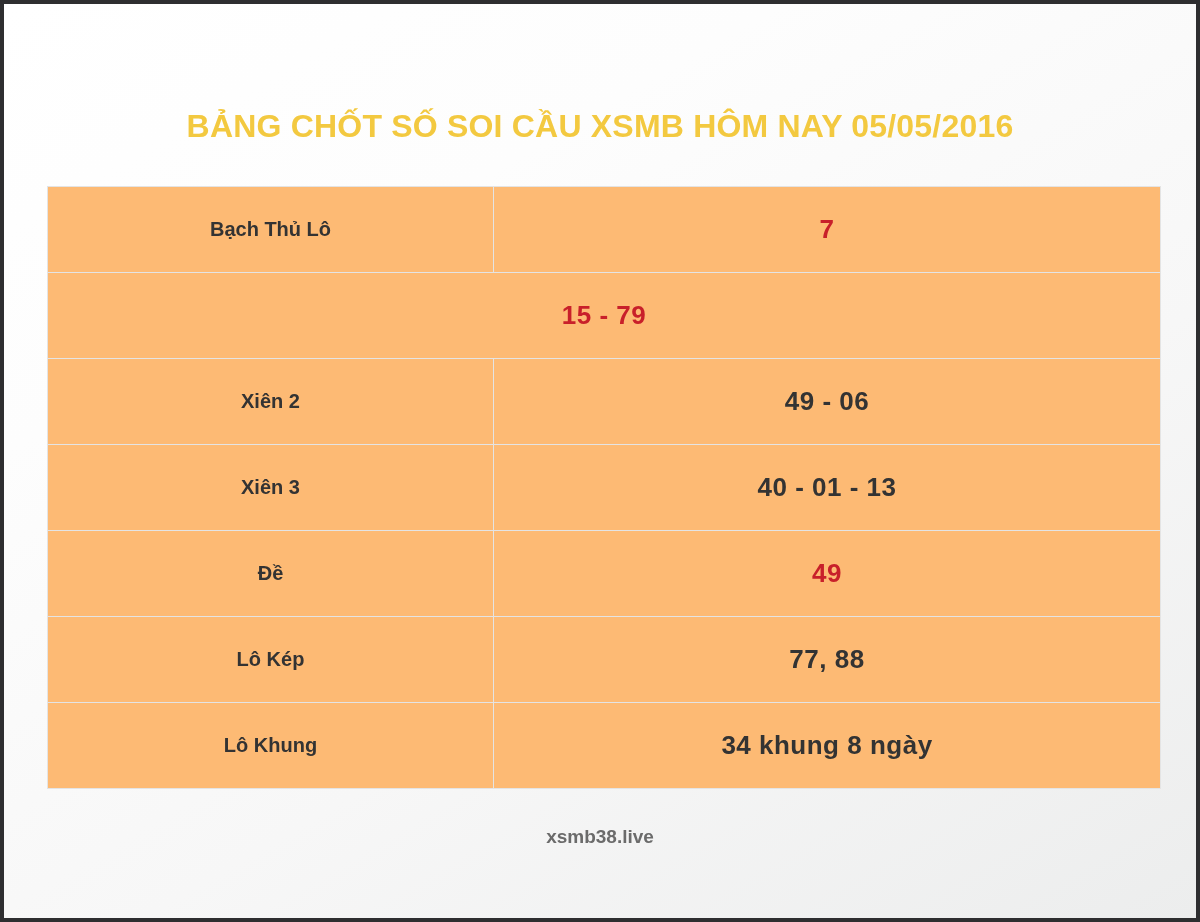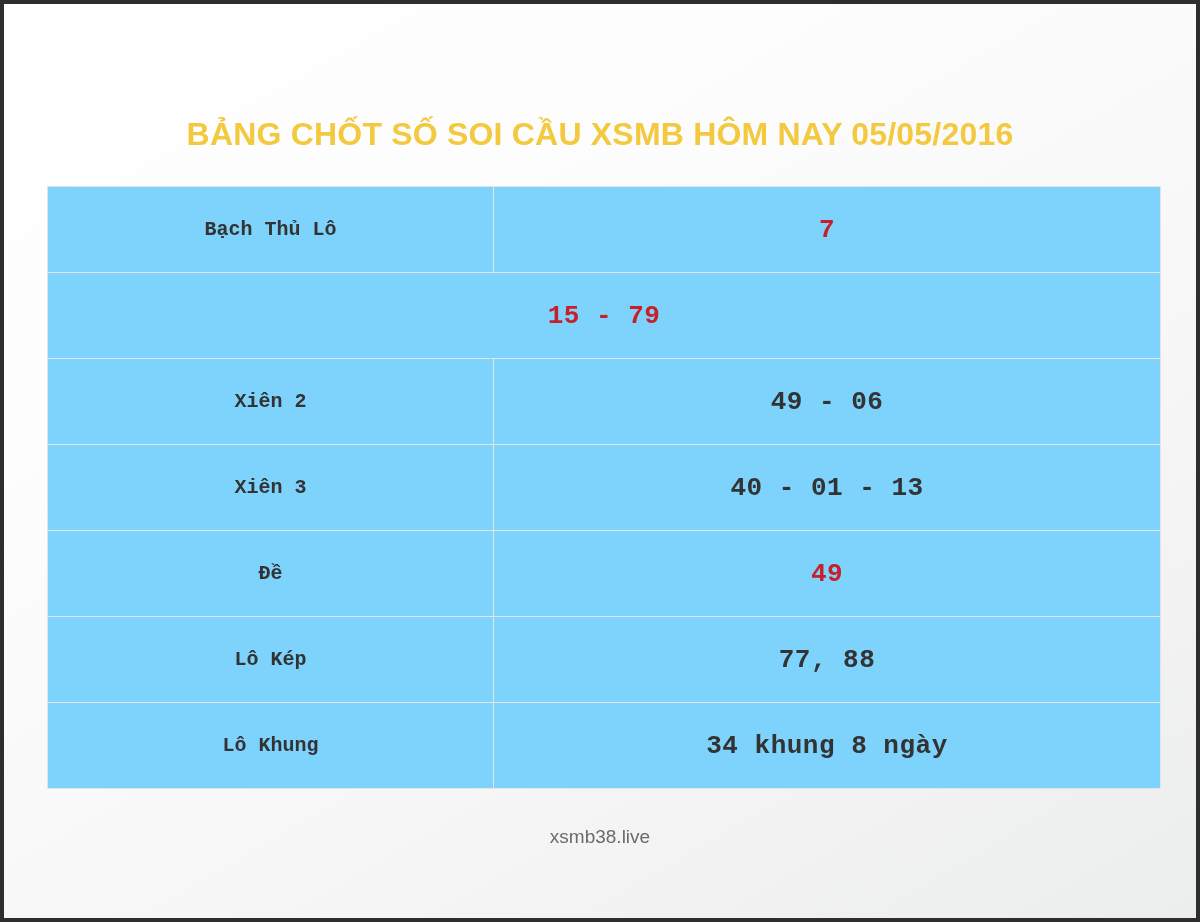--- a/index.html
+++ b/index.html
@@ -24,21 +24,21 @@
     background: linear-gradient(150deg, #ffffff 0%, #fdfdfd 28%, #f7f7f7 62%, #eceded 100%);
     display: flex;
     flex-direction: column;
     align-items: center;
   }
 
   .title {
     margin: 0;
     padding: 0;
     position: absolute;
-    top: 112px;
+    top: 104px;
     left: 0;
     right: 0;
     text-align: center;
     font-size: 32px;
     font-weight: bold;
     letter-spacing: 0.2px;
     color: #f3c940;
     white-space: nowrap;
   }
 
@@ -60,22 +60,21 @@
     box-sizing: border-box;
     height: 86px;
   }
 
   .cell {
     display: flex;
     align-items: center;
     justify-content: center;
     box-sizing: border-box;
     height: 100%;
-    background: #7dd3fc;
-    font-family: Liberation Mono, monospace;
+    background: #fdba74;
   }
 
   .cell-label {
     width: 446px;
     flex: 0 0 446px;
     border-right: 1px solid #e4e4e4;
     font-size: 20px;
     font-weight: bold;
     color: #333333;
   }
@@ -92,21 +91,21 @@
     color: #c8202a;
   }
 
   .footer {
     position: absolute;
     top: 822px;
     left: 0;
     right: 0;
     text-align: center;
     font-size: 19px;
-    font-weight: normal;
+    font-weight: bold;
     color: #6b6b6b;
   }
 </style>
 </head>
 <body>
 
 <div class="page">
 
   <h1 class="title">BẢNG CHỐT SỐ SOI CẦU XSMB HÔM NAY 05/05/2016</h1>
 

